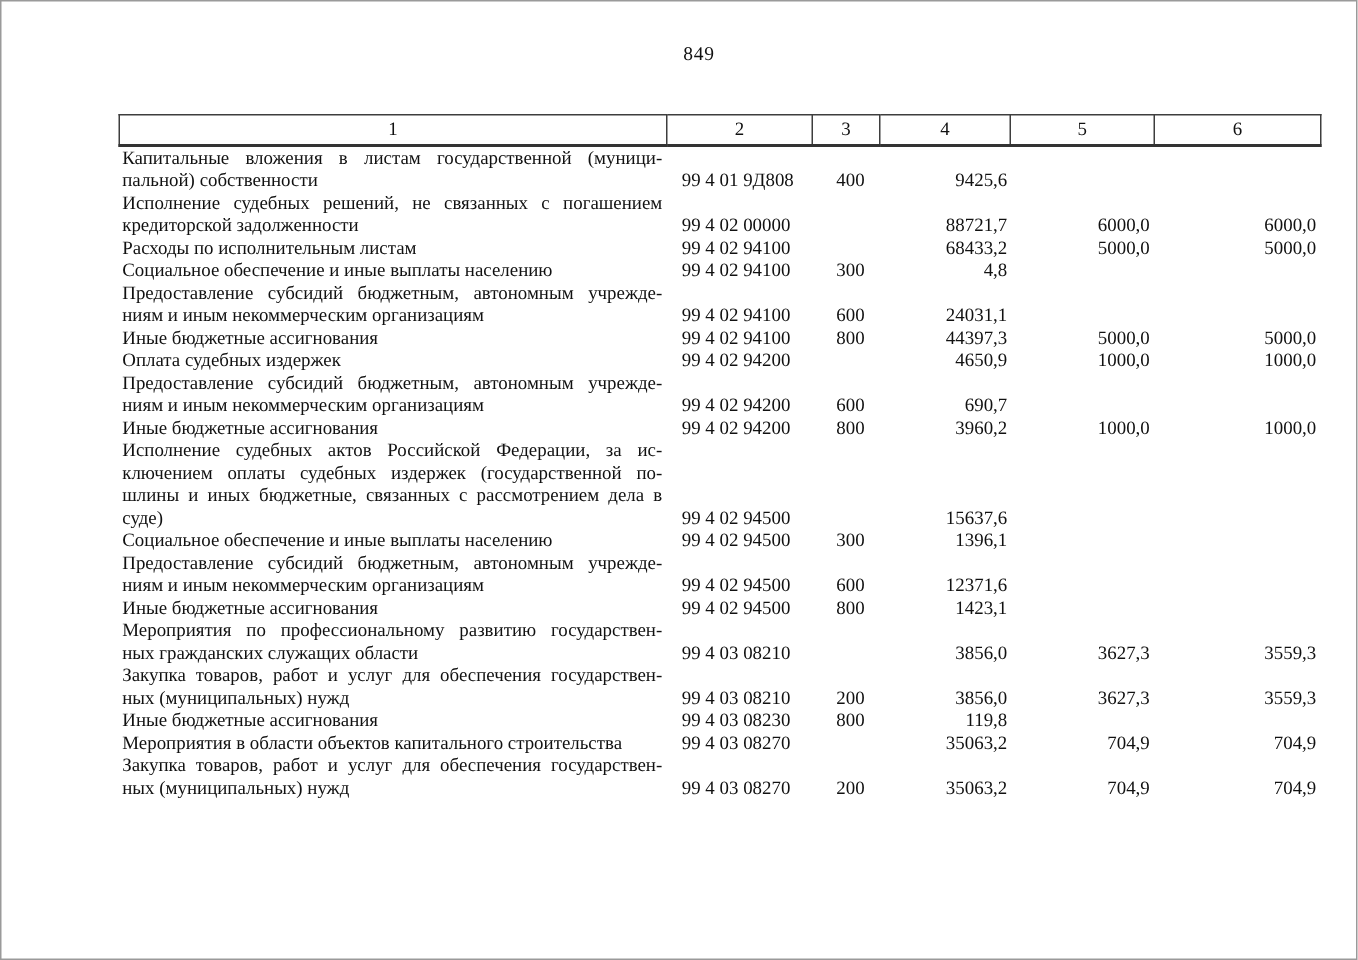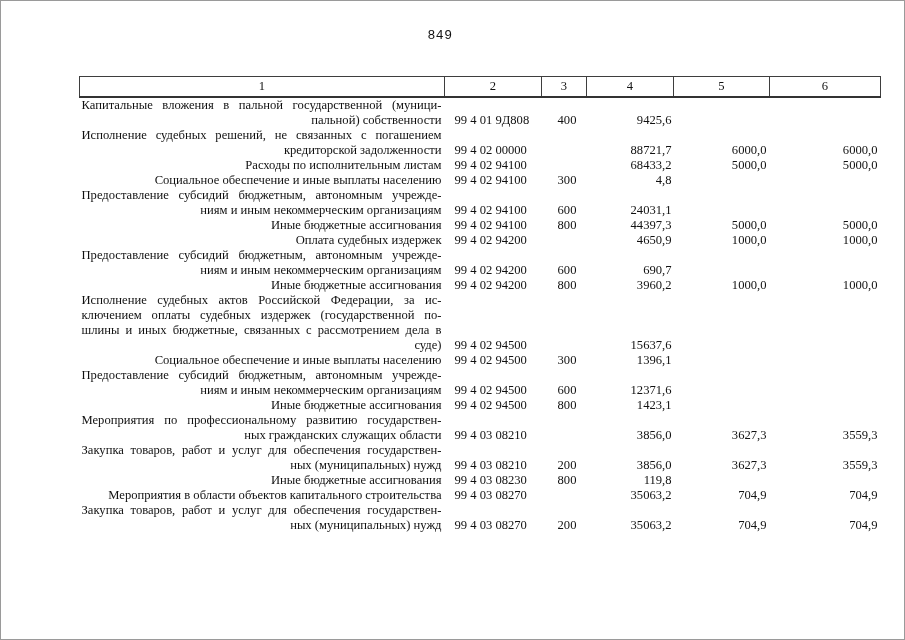--- a/index.html
+++ b/index.html
@@ -8,25 +8,24 @@
     position: relative;
     background: #ffffff;
     color: #111111;
     font-family: "Liberation Serif", "DejaVu Serif", serif;
     border: 1px solid #9a9a9a;
     overflow: hidden;
   }
   .page-number {
     position: absolute;
     top: 27px;
-    left: 439px;
+    left: 465px;
     transform: translateX(-50%);
     font-size: 13px;
     letter-spacing: 0.5px;
-    font-family: Liberation Mono, monospace;
   }
   table.budget {
     position: absolute;
     left: 78px;
     top: 75px;
     width: 801px;
     border-collapse: collapse;
     table-layout: fixed;
     font-size: 12.6px;
   }
@@ -38,21 +37,21 @@
     text-align: center;
     padding: 0;
     line-height: 17px;
   }
   tbody td {
     padding: 0;
     vertical-align: bottom;
     line-height: 15px;
   }
   td.c1 { padding-left: 2px; padding-right: 3px; }
-  td.c1 .line { line-height: 15px; text-align: right; }
+  td.c1 .line { line-height: 15px; }
   td.c1 .just { text-align: justify; text-align-last: justify; }
   td.c2 { padding-left: 10px; white-space: nowrap; }
   td.c3 { text-align: center; padding-left: 6px; }
   td.num { text-align: right; white-space: nowrap; }
   td.c4 { padding-right: 2px; }
   td.c5 { padding-right: 3px; }
   td.c6 { padding-right: 3px; }
 </style>
 </head>
 <body>
@@ -74,21 +73,21 @@
       <th>2</th>
       <th>3</th>
       <th>4</th>
       <th>5</th>
       <th>6</th>
     </tr>
   </thead>
   <tbody>
       <tr>
     <td class="c1">
-          <div class="line just">Капитальные вложения в пальной государственной (муници-</div>
+          <div class="line just">Капитальные вложения в листам государственной (муници-</div>
           <div class="line">пальной) собственности</div>
         </td>
     <td class="c2">99 4 01 9Д808</td>
     <td class="c3">400</td>
     <td class="c4 num">9425,6</td>
     <td class="c5 num"></td>
     <td class="c6 num"></td>
   </tr>
       <tr>
     <td class="c1">

